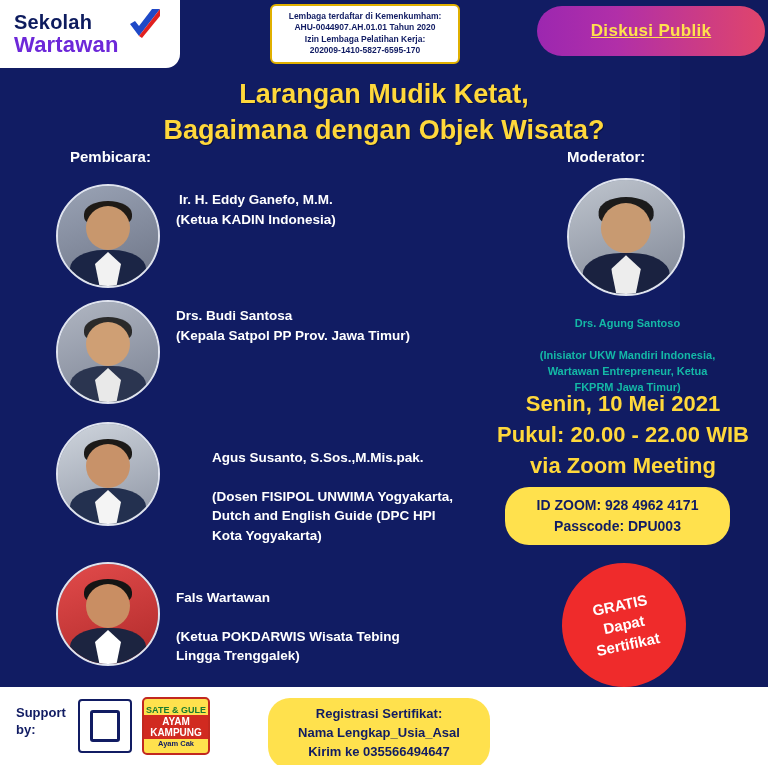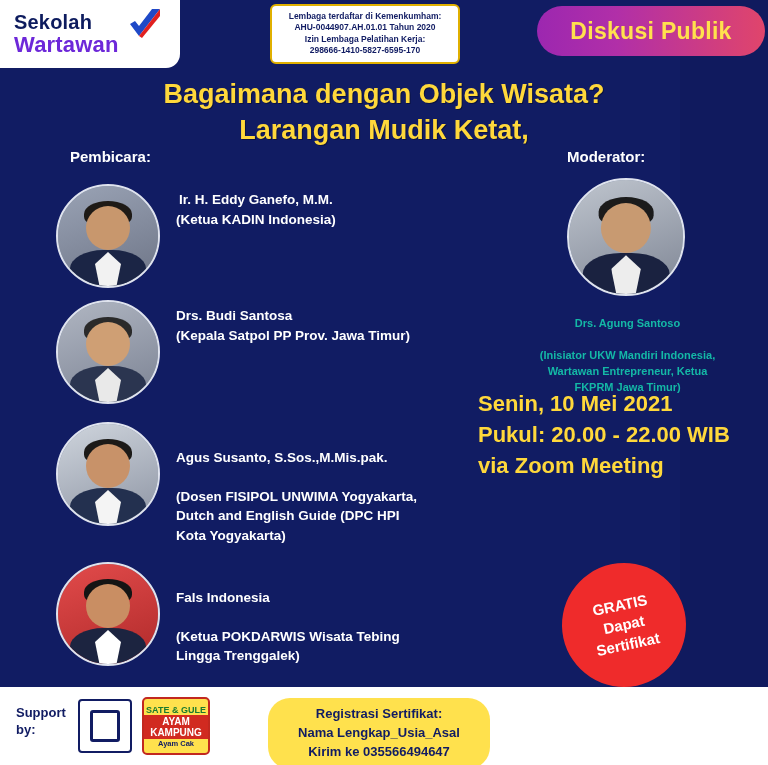--- a/index.html
+++ b/index.html
@@ -61,22 +61,23 @@
   
   .pill {
     position: absolute;
     left: 537px; top: 6px;
     width: 228px; height: 50px;
     border-radius: 25px;
     background: linear-gradient(90deg, #9c27b0 0%, #b12fa8 35%, #e0456b 100%);
     display: flex; align-items: center; justify-content: center;
   }
   .pill span {
-    color: #ffe14d; font-size: 23px; font-weight: bold;
+    color: #ffe14d; font-size: 17px; font-weight: bold;
     letter-spacing: .3px;
+    text-decoration: underline;
   }
 
   
   .title {
     position: absolute;
     left: 0; top: 76px; width: 768px;
     text-align: center;
     color: #ffd83b;
     font-size: 27px; font-weight: bold;
     line-height: 1.35;
@@ -163,20 +164,21 @@
     color: #14b8a6;
     font-size: 11px; font-weight: bold;
     line-height: 1.45;
   }
 
   
   .schedule {
     position: absolute;
     left: 478px; top: 388px;
     width: 290px;
+    text-align: center;
     color: #ffd83b;
     font-size: 22px; font-weight: bold;
     line-height: 1.42;
   }
 
   
   .zoom-box {
     position: absolute;
     left: 505px; top: 487px;
     width: 225px;
@@ -276,30 +278,30 @@
     <svg class="logo-check" viewBox="0 0 34 30">
       <path d="M2 16 L11 28 L32 1 L24 1 L11 18 L7 13 Z" fill="#1f49c7"></path>
       <path d="M11 28 L32 1 L32 8 L14 30 Z" fill="#e02020"></path>
     </svg>
   </div>
 
   <div class="legal-box">
     <div>Lembaga terdaftar di Kemenkumham:</div>
     <div>AHU-0044907.AH.01.01 Tahun 2020</div>
     <div>Izin Lembaga Pelatihan Kerja:</div>
-    <div>298666-1410-5827-6595-170</div>
+    <div>202009-1410-5827-6595-170</div>
   </div>
 
   <div class="pill">
     <span>Diskusi Publik</span>
   </div>
 
   <div class="title">
+    <div>Larangan Mudik Ketat,</div>
     <div>Bagaimana dengan Objek Wisata?</div>
-    <div>Larangan Mudik Ketat,</div>
   </div>
 
   <div class="head-speakers">Pembicara:</div>
   <div class="head-moderator">Moderator:</div>
 
   <div class="speaker" style="left:56px; top:184px; width:420px;text-align:center;">
     <div class="avatar" style="width:104px;height:104px;">
       <div class="bg" style="background:linear-gradient(160deg,#9aa3b5,#6d7486);"></div>
       <div class="hair" style="background:#1e1a16;"></div>
       <div class="head" style="background:#c8976d;"></div>
@@ -319,21 +321,21 @@
       <div class="head" style="background:#cf9f74;"></div>
       <div class="body" style="background:#2b3550;"></div>
       <div class="shirt" style="background:#e9e9e9;"></div>
     </div>
     <div class="sp-text">
       <div>Drs. Budi Santosa</div>
       <div>(Kepala Satpol PP Prov. Jawa Timur)</div>
     </div>
   </div>
 
-  <div class="speaker" style="left:56px; top:422px; width:430px;">
+  <div class="speaker" style="left:56px; top:422px; width:430px;gap:36px;">
     <div class="avatar" style="width:104px;height:104px;">
       <div class="bg" style="background:linear-gradient(160deg,#cfd5dd,#8d94a3);"></div>
       <div class="hair" style="background:#1c1a18;"></div>
       <div class="head" style="background:#c89269;"></div>
       <div class="body" style="background:#23304f;"></div>
       <div class="shirt" style="background:#f4f4f4;"></div>
     </div>
     <div class="sp-text" style="white-space:pre-line;">
       <div>Agus Susanto, S.Sos.,M.Mis.pak.</div>
       <div>(Dosen FISIPOL UNWIMA Yogyakarta,
@@ -344,21 +346,21 @@
 
   <div class="speaker" style="left:56px; top:562px; width:430px;">
     <div class="avatar" style="width:104px;height:104px;">
       <div class="bg" style="background:linear-gradient(160deg,#e24b4b,#b02a2a);"></div>
       <div class="hair" style="background:#141414;"></div>
       <div class="head" style="background:#c98e63;"></div>
       <div class="body" style="background:#1c2440;"></div>
       <div class="shirt" style="background:#ffffff;"></div>
     </div>
     <div class="sp-text" style="white-space:pre-line;">
-      <div>Fals Indonesia</div>
+      <div>Fals Wartawan</div>
       <div>(Ketua POKDARWIS Wisata Tebing
 Lingga Trenggalek)</div>
     </div>
   </div>
 
   <div class="avatar moderator-photo">
     <div class="bg" style="background:linear-gradient(160deg,#bfc5ce,#7e8594);"></div>
     <div class="hair" style="background:#1b1b1b;"></div>
     <div class="head" style="background:#c89a71;"></div>
     <div class="body" style="background:#1a2240;"></div>
@@ -371,20 +373,24 @@
 Wartawan Entrepreneur, Ketua
 FKPRM Jawa Timur)</div>
   </div>
 
   <div class="schedule">
     <div>Senin, 10 Mei 2021</div>
     <div>Pukul: 20.00 - 22.00 WIB</div>
     <div>via Zoom Meeting</div>
   </div>
 
+  <div class="zoom-box">
+    <div>ID ZOOM: 928 4962 4171</div>
+    <div>Passcode: DPU003</div>
+  </div>
 
   <div class="gratis">
     <div>GRATIS</div>
     <div>Dapat</div>
     <div>Sertifikat</div>
   </div>
 
   <div class="reg-box">
     <div>Registrasi Sertifikat:</div>
     <div>Nama Lengkap_Usia_Asal</div>

